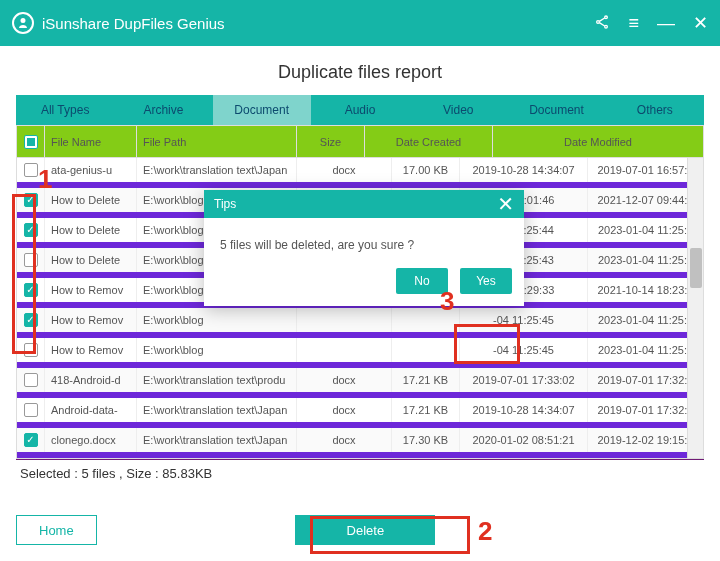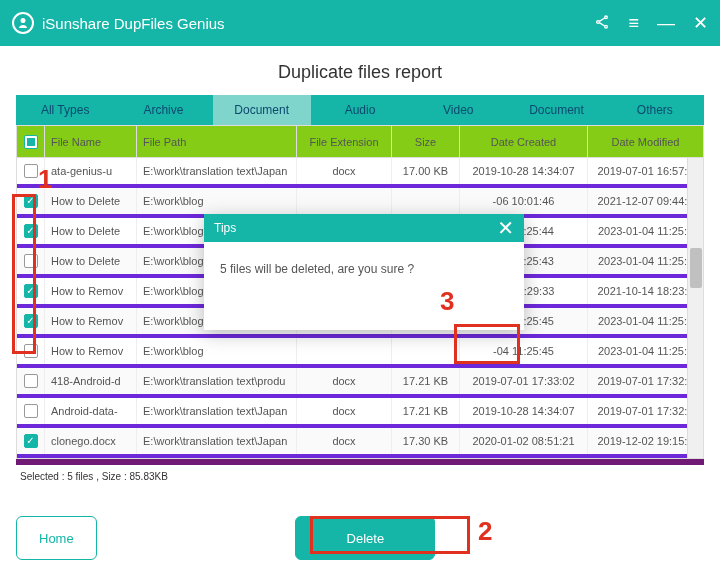--- a/index.html
+++ b/index.html
@@ -26,32 +26,32 @@
 .col-ext { width: 95px; justify-content: center; }
 .col-size { width: 68px; justify-content: center; }
 .col-created { width: 128px; justify-content: center; }
 .col-modified { flex: 1; justify-content: center; }
 .chkbox { width: 14px; height: 14px; border: 1px solid #999; border-radius: 2px; background: #fff; display: flex; align-items: center; justify-content: center; cursor: pointer; }
 .chkbox.hdr { border-color: #15b5a7; }
 .chkbox.hdr::after { content:''; width:8px; height:8px; background:#15b5a7; }
 .chkbox.checked { background: #15b5a7; border-color: #15b5a7; }
 .chkbox.checked::after { content: '✓'; color: #fff; font-size: 10px; line-height: 1; }
 .tbody { max-height: 300px; overflow-y: auto; }
-.trow { display: flex; height: 30px; border-bottom: 4px solid #6d28d9; }
+.trow { display: flex; height: 30px; border-bottom: 6px solid #6d28d9; }
 .trow.alt { background: #fafafa; }
 .td { display: flex; align-items: center; padding: 0 6px; font-size: 11px; color: #555; overflow: hidden; white-space: nowrap; border-right: 1px solid #eee; }
 .td:last-child { border-right:none; }
 .scrollbar-stub { position:absolute; right:0; top:32px; bottom:0; width:16px; background:#f0f0f0; border-left:1px solid #ddd; }
 .scroll-thumb { position:absolute; left:2px; width:12px; height:40px; top:90px; background:#c0c0c0; border-radius:2px; }
-.status-row { padding: 6px 4px 4px; font-size: 10px; color: #333; border-top:6px solid #701a75; }
+.status-row { padding: 6px 4px 4px; font-size: 13px; color: #333; border-top:1px solid #701a75; }
 .bottom-bar { display: flex; align-items: center; padding: 14px 16px; }
-.btn { height: 44px; border: 1px solid #15b5a7; border-radius: 6px; padding: 0 22px; font-size: 13px; cursor: pointer; display:flex; align-items:center; justify-content:center; }
+.btn { height: 30px; border: 1px solid #15b5a7; border-radius: 0; padding: 0 22px; font-size: 13px; cursor: pointer; display:flex; align-items:center; justify-content:center; }
 .btn-home { color: #15b5a7; background: #fff; }
 .btn-delete { color: #fff; background: #15b5a7; width: 140px; margin: 16px auto; }
-.modal { position: absolute; left: 204px; top: 214px; width: 320px; background: #fff; box-shadow: 0 4px 18px rgba(0,0,0,0.25); z-index: 50; }
+.modal { position: absolute; left: 204px; top: 190px; width: 320px; background: #fff; box-shadow: 0 4px 18px rgba(0,0,0,0.25); z-index: 50; }
 .modal-head { height: 28px; background: #15b5a7; color: #fff; display: flex; align-items: center; padding: 0 10px; font-size: 12px; }
 .modal-head .mclose { margin-left: auto; font-size: 20px; cursor: pointer; line-height:1; }
 .modal-body { padding: 20px 16px 54px; font-size: 12px; color: #555; }
 .modal-btns { position: absolute; right: 12px; bottom: 12px; display: flex; gap: 12px; }
 .mbtn { width: 52px; height: 26px; background: #15b5a7; color: #fff; font-size: 12px; display:flex; align-items:center; justify-content:center; cursor:pointer; border-radius:2px; }
 .annot { position: absolute; border: 3px solid #e03020; z-index: 60; pointer-events:none; }
 .annot-num { position: absolute; font-size: 26px; font-weight: bold; color: #e03020; z-index: 61; pointer-events:none; }
 </style>
 </head>
 <body>
@@ -90,21 +90,20 @@
       <div class="tab">Others</div>
     </div>
 
   <div class="table-wrap">
     <div class="thead">
       <div class="th col-chk">
           <div class="chkbox hdr"></div>
         </div>
       <div class="th col-name">File Name</div>
       <div class="th col-path">File Path</div>
-      <div class="th col-ext">File Extension</div>
       <div class="th col-size">Size</div>
       <div class="th col-created">Date Created</div>
       <div class="th col-modified">Date Modified</div>
     </div>
     <div class="tbody" id="tbody">
         <div class="trow">
           <div class="td col-chk">
             <div class="chkbox"></div>
           </div>
           <div class="td col-name">ata-genius-u</div>
@@ -227,20 +226,24 @@
   <div class="btn btn-delete">Delete</div>
   <div style="width:70px"></div>
 </div>
 
 <div class="modal">
   <div class="modal-head">
     <span>Tips</span>
     <span class="mclose">✕</span>
   </div>
   <div class="modal-body">5 files will be deleted, are you sure ?</div>
+  <div class="modal-btns">
+    <div class="mbtn">No</div>
+    <div class="mbtn">Yes</div>
+  </div>
 </div>
 
 <div class="annot" style="left:12px; top:194px; width:24px; height:160px;"></div>
 <div class="annot-num" style="left:38px; top:164px;">1</div>
 <div class="annot" style="left:310px; top:516px; width:160px; height:38px;"></div>
 <div class="annot-num" style="left:478px; top:516px;">2</div>
 <div class="annot" style="left:454px; top:324px; width:66px; height:40px;"></div>
 <div class="annot-num" style="left:440px; top:286px;">3</div>
 
 </body></html>

